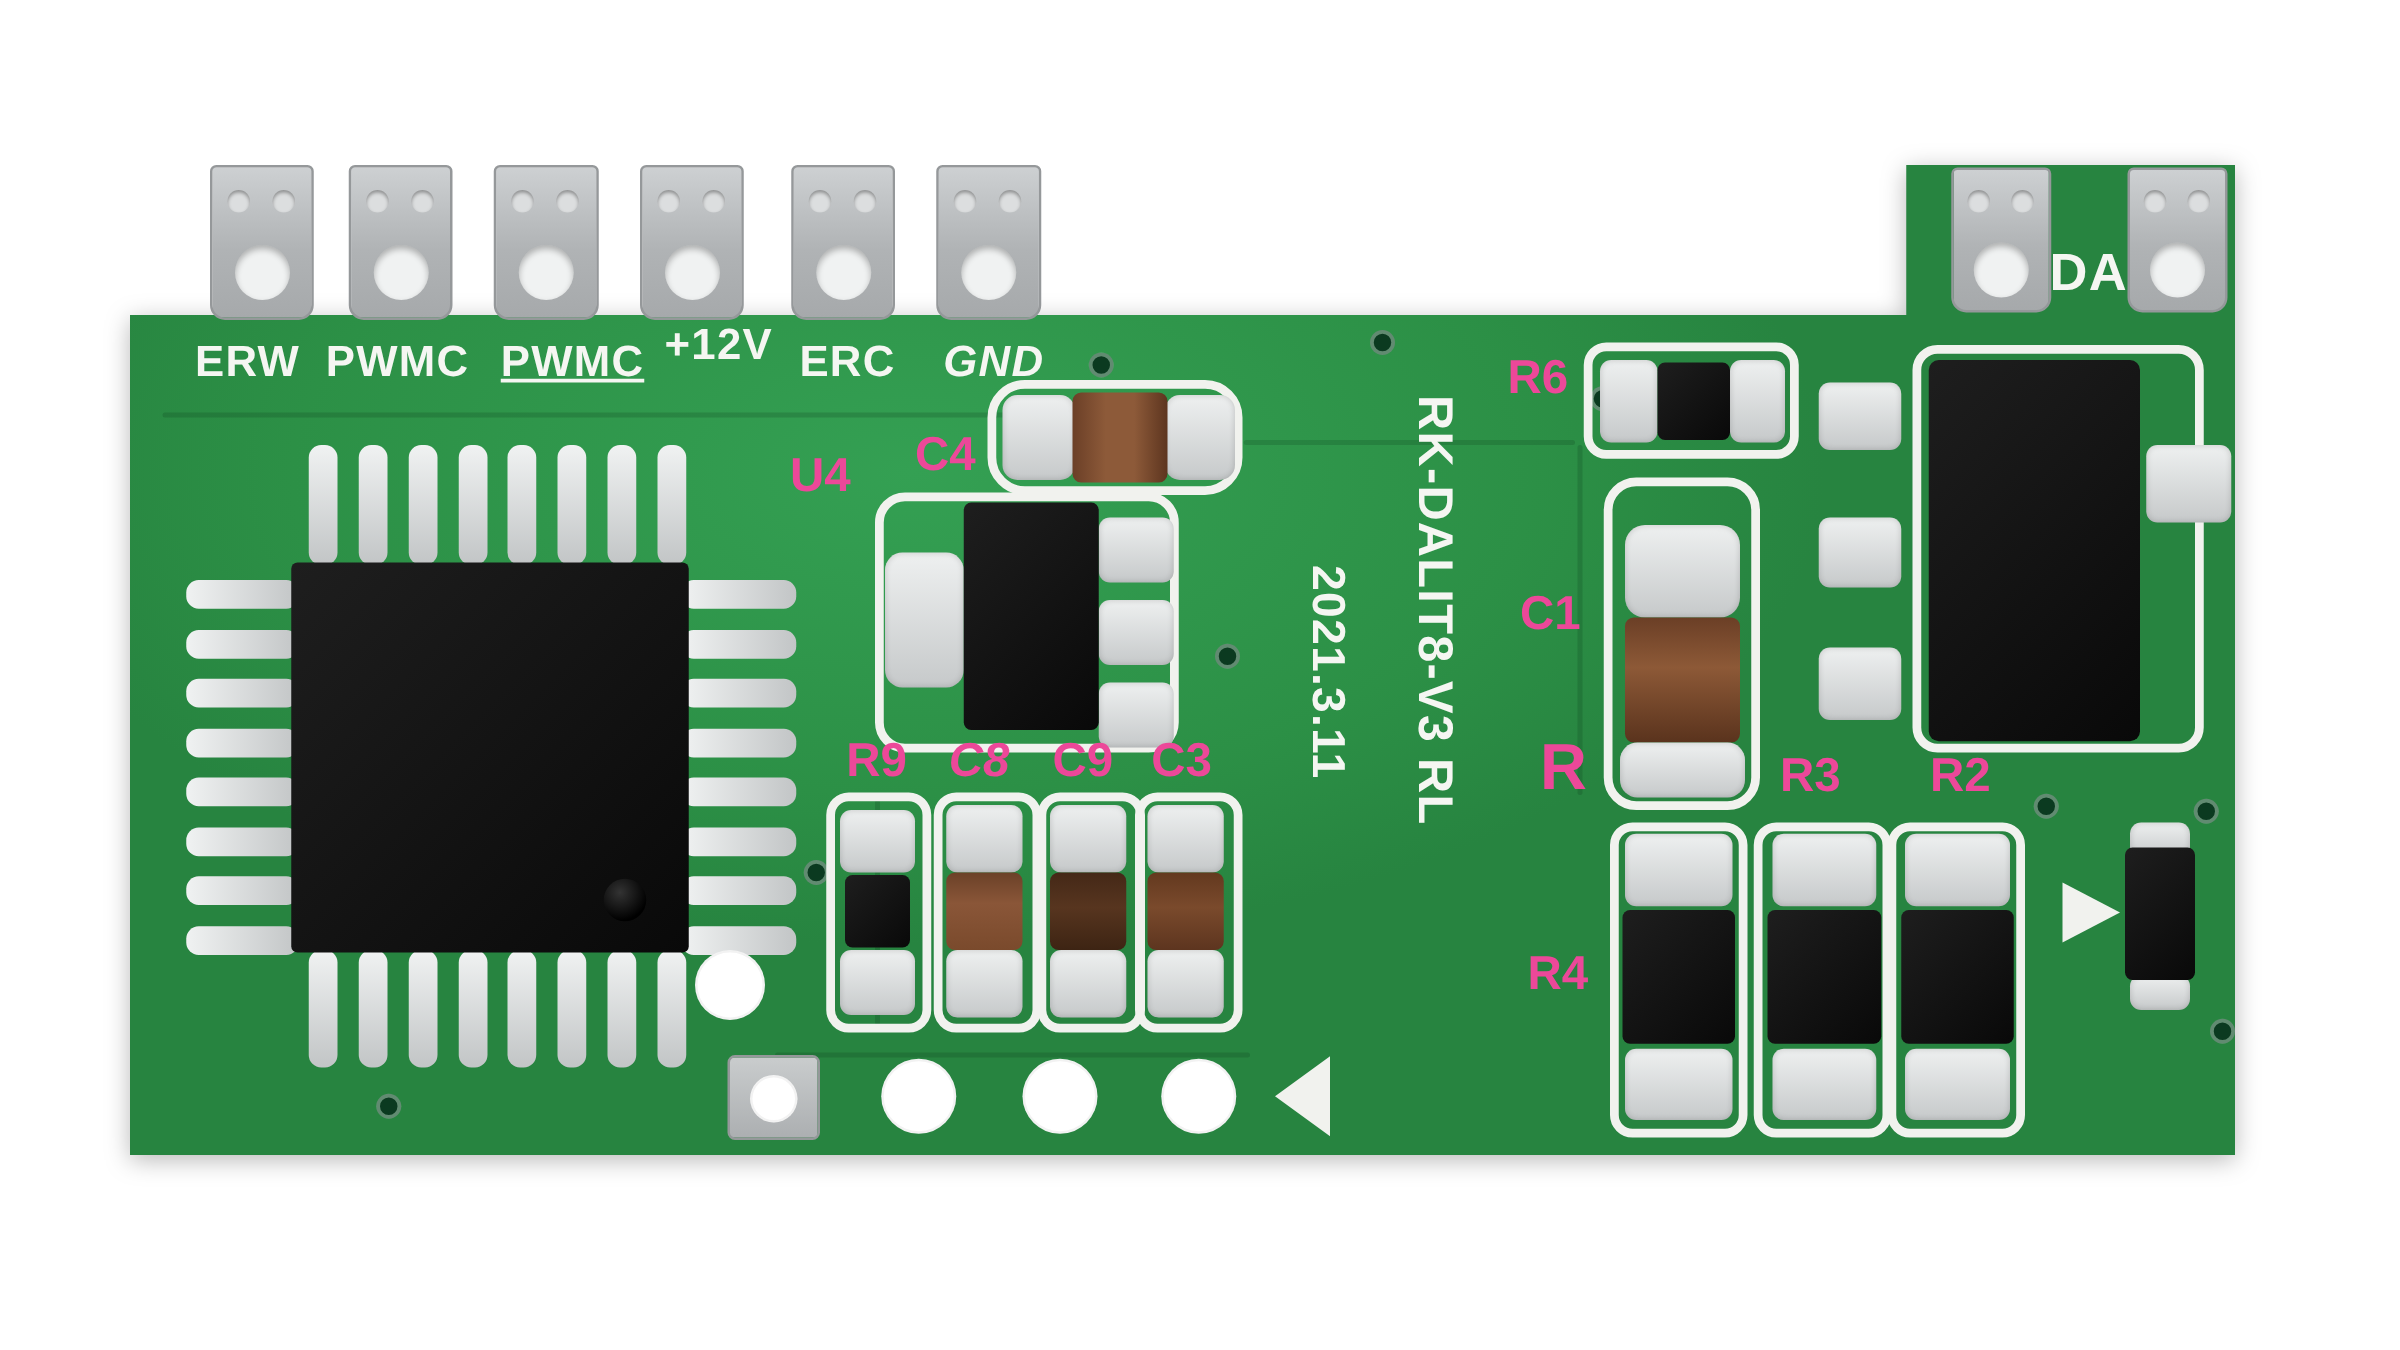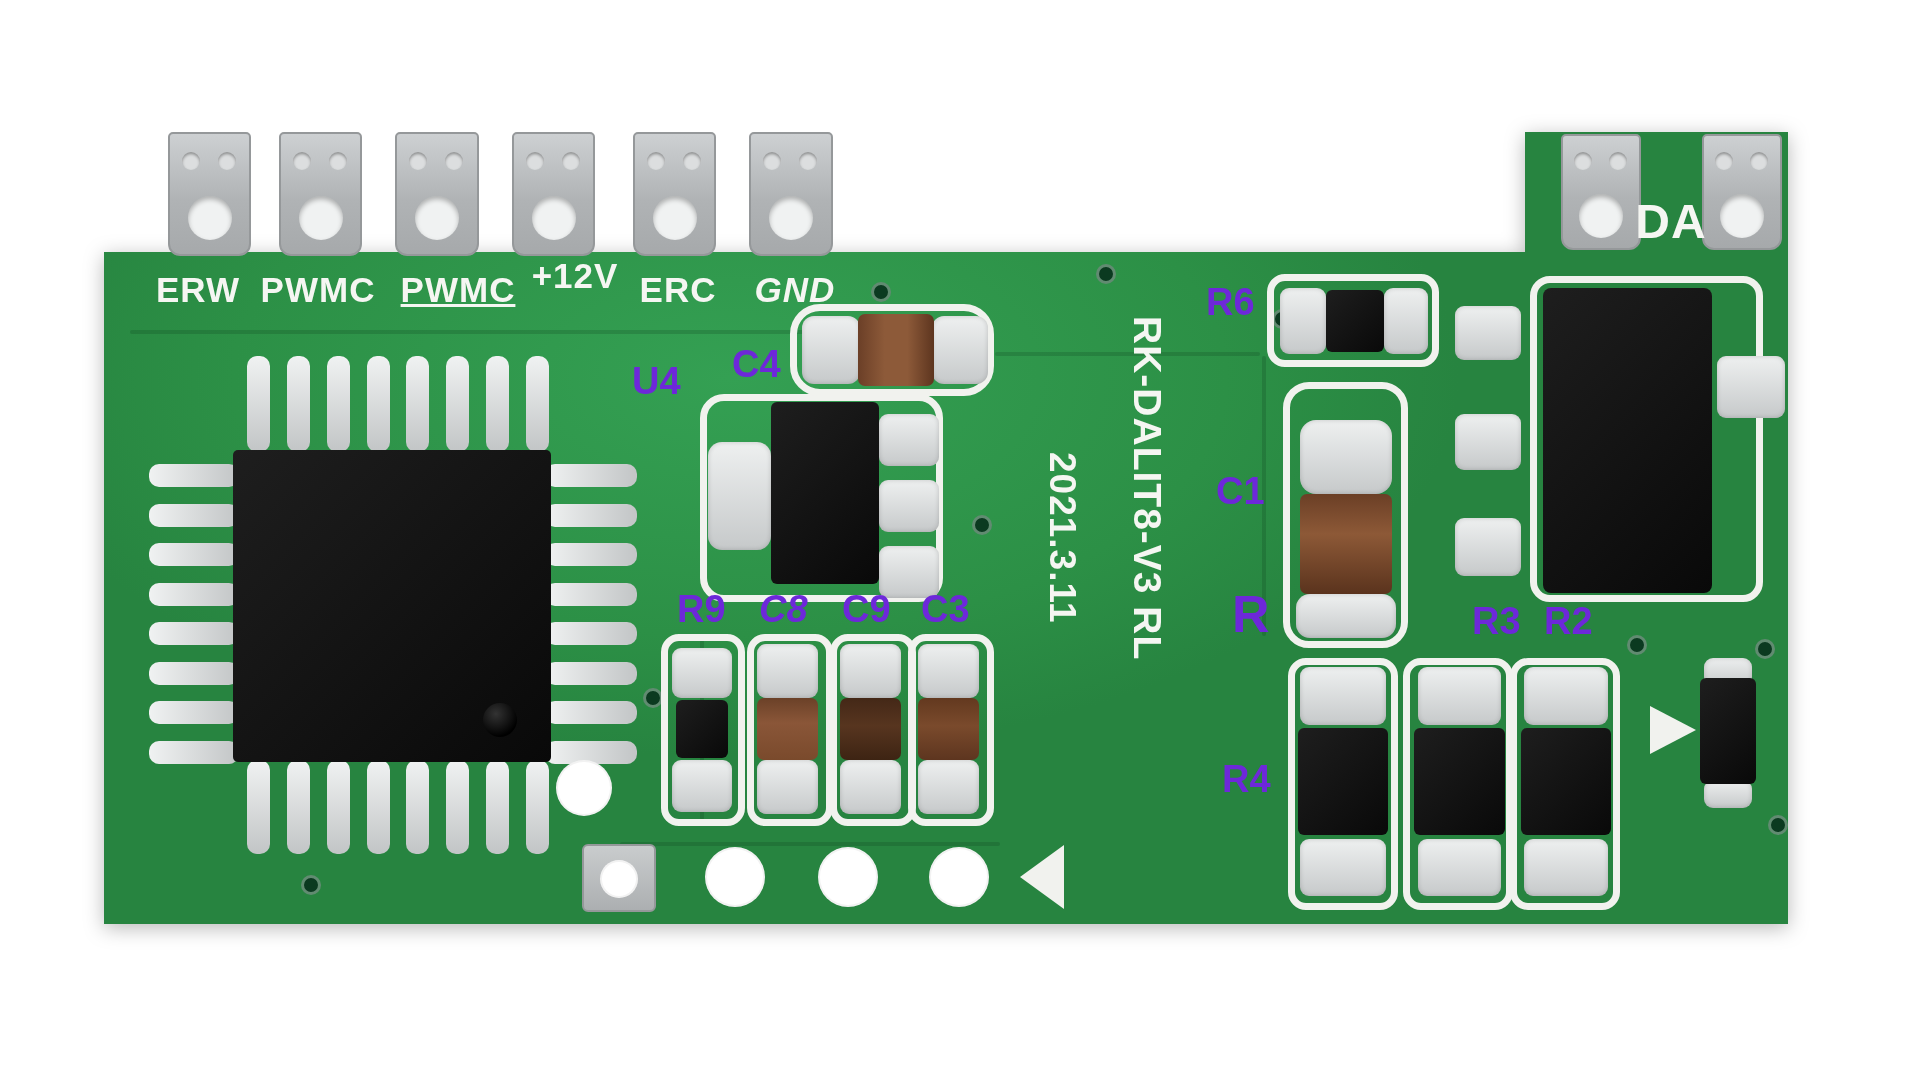--- a/index.html
+++ b/index.html
@@ -14,21 +14,21 @@
   .via{position:absolute;width:14px;height:14px;border-radius:50%;background:#0b3a20;
        border:3px solid rgba(170,205,180,.55);box-sizing:content-box;}
   .tab{position:absolute;background:linear-gradient(180deg,#cdd0d2,#b0b3b5 55%,#a6a9ab);
        border:2px solid #95989a;border-radius:5px 5px 12px 12px;box-sizing:border-box;}
   .hole-sm{position:absolute;width:18px;height:18px;border-radius:50%;background:#dcdedf;
            box-shadow:inset 0 2px 3px rgba(0,0,0,.35);}
   .hole-lg{position:absolute;width:44px;height:44px;border-radius:50%;background:#f0f2f2;
            box-shadow:inset 0 3px 5px rgba(0,0,0,.28);}
   .slabel{position:absolute;color:#f5f6f2;font-weight:bold;font-size:35px;letter-spacing:1px;
           transform:translateX(-50%);white-space:nowrap;}
-  .ref{position:absolute;color:#6d28d9;font-weight:bold;font-size:38px;white-space:nowrap;}
+  .ref{position:absolute;color:#ec4899;font-weight:bold;font-size:38px;white-space:nowrap;}
   .vtext{position:absolute;writing-mode:vertical-rl;color:#f5f6f2;font-weight:bold;line-height:1;
          letter-spacing:1px;white-space:nowrap;}
   .outline{position:absolute;border:7px solid #f1f2ee;border-radius:18px;box-sizing:border-box;}
   .pad{position:absolute;background:linear-gradient(180deg,#eef0f0,#c6c9ca);border-radius:9px;
        box-shadow:inset 0 0 5px rgba(0,0,0,.18);}
   .blackc{position:absolute;background:linear-gradient(135deg,#1e1e1e,#090909);border-radius:6px;}
   .brownc{position:absolute;border-radius:7px;}
   .pinrow{position:absolute;display:flex;justify-content:space-between;}
   .pincol{position:absolute;display:flex;flex-direction:column;justify-content:space-between;}
   .pinv{width:23px;height:100%;background:linear-gradient(180deg,#f0f2f2,#c2c5c6);border-radius:10px;}
@@ -105,21 +105,21 @@
     <div class="hole-sm" style="left:46px;top:16px;"></div>
     <div class="hole-lg" style="left:16px;top:58px;"></div>
   </div>
 
   <div class="slabel" style="left:184px;top:270px;margin-left:14px;">ERW</div>
   <div class="slabel" style="left:318px;top:270px;">PWMC</div>
   <div class="slabel" style="left:458px;top:270px;text-decoration:underline;">PWMC</div>
   <div class="slabel" style="left:575px;top:256px;">+12V</div>
   <div class="slabel" style="left:678px;top:270px;">ERC</div>
   <div class="slabel" style="left:795px;top:270px;font-style:italic;">GND</div>
-  <div class="slabel" style="left:1671px;top:194px;font-size:48px;">DA</div>
+  <div class="slabel" style="left:1671px;top:194px;font-size:42px;">DA</div>
 
   <div class="pinrow" style="left:247px;top:356px;width:302px;height:96px;">
     <div class="pinv"></div>
       <div class="pinv"></div>
       <div class="pinv"></div>
       <div class="pinv"></div>
       <div class="pinv"></div>
       <div class="pinv"></div>
       <div class="pinv"></div>
       <div class="pinv"></div>
@@ -227,21 +227,21 @@
   <div class="outline" style="left:1403px;top:658px;width:110px;height:252px;"></div>
   <div class="pad" style="left:1418px;top:667px;width:83px;height:58px;"></div>
   <div class="blackc" style="left:1414px;top:728px;width:91px;height:107px;"></div>
   <div class="pad" style="left:1418px;top:839px;width:83px;height:57px;"></div>
 
   <div class="outline" style="left:1510px;top:658px;width:110px;height:252px;"></div>
   <div class="pad" style="left:1524px;top:667px;width:84px;height:58px;"></div>
   <div class="blackc" style="left:1521px;top:728px;width:90px;height:107px;"></div>
   <div class="pad" style="left:1524px;top:839px;width:84px;height:57px;"></div>
 
-  <div class="ref" style="left:1472px;top:600px;">R3</div>
+  <div class="ref" style="left:1424px;top:600px;">R3</div>
   <div class="ref" style="left:1544px;top:600px;">R2</div>
   <div class="ref" style="left:1222px;top:758px;">R4</div>
 
   <div class="outline" style="left:1530px;top:276px;width:233px;height:326px;border-radius:20px;"></div>
   <div class="pad" style="left:1455px;top:306px;width:66px;height:54px;"></div>
   <div class="pad" style="left:1455px;top:414px;width:66px;height:56px;"></div>
   <div class="pad" style="left:1455px;top:518px;width:66px;height:58px;"></div>
   <div class="blackc" style="left:1543px;top:288px;width:169px;height:305px;border-radius:8px;"></div>
   <div class="pad" style="left:1717px;top:356px;width:68px;height:62px;"></div>
 

